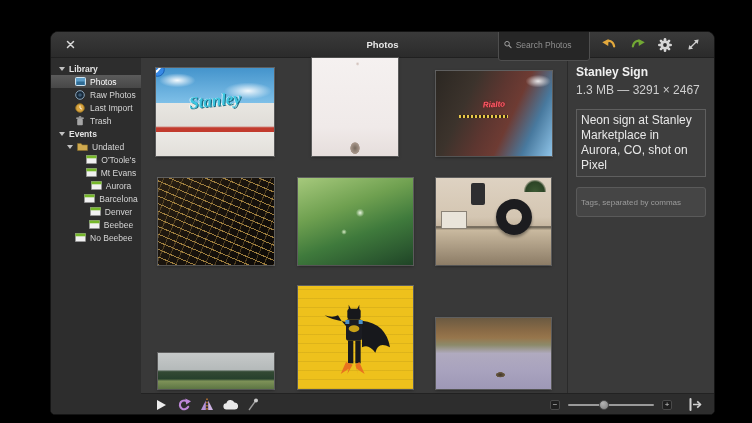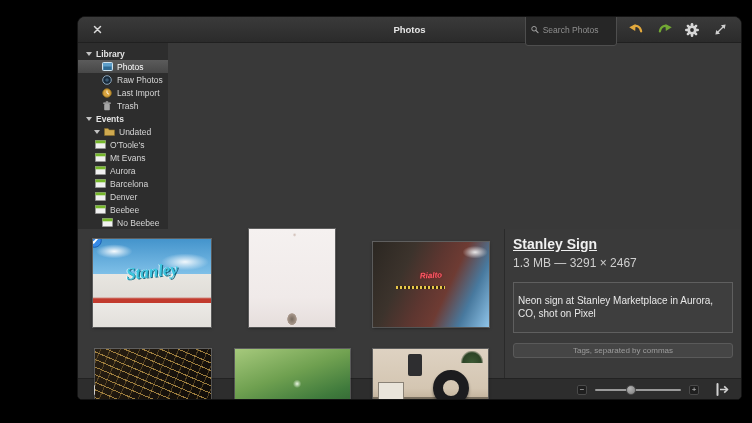--- a/index.html
+++ b/index.html
@@ -1,22 +1,21 @@
 <!DOCTYPE html>
 <html><head>
 <meta charset="utf-8">
 <style>
   * { margin:0; padding:0; box-sizing:border-box; }
   html,body { width:752px; height:423px; background:#000; overflow:hidden;
     font-family:"Liberation Sans", sans-serif; }
   #window {
-    position:absolute; left:50px; top:16px; width:665px; height:384px;
+    position:absolute; left:50px; top:31px; width:665px; height:384px;
     background:#393939; border:1px solid #141414; border-radius:8px 8px 5px 5px;
     overflow:hidden;
-    margin-left:27px;
   }
   
   #titlebar {
     position:relative; height:26px; display:flex; align-items:center;
     background:linear-gradient(#3a3a3a,#2b2b2b); border-bottom:1px solid #202020;
     padding:0 12px; flex:0 0 auto;
   }
   .close-btn { width:14px; height:14px; display:flex; align-items:center; justify-content:center; cursor:default; }
   .win-title {
     position:absolute; left:0; right:0; text-align:center;
@@ -27,30 +26,30 @@
     display:flex; align-items:center; gap:4px; width:92px; height:32px;
     background:#262626; border:1px solid #4e4e4e; border-radius:3px; padding:0 5px;
   }
   .search-box input {
     width:100%; background:transparent; border:none; outline:none;
     font-size:8.5px; color:#cfcfcf; font-family:"Liberation Sans",sans-serif;
   }
   .search-box input::placeholder { color:#8f8f8f; }
   .tb-icon-btn { width:18px; height:18px; display:flex; align-items:center; justify-content:center; }
   
-  #content { display:flex; height:357px;flex-direction:column; }
+  #content { display:flex; height:357px; }
   
   #sidebar { width:90px; flex:0 0 auto; background:#2d2d2d; padding-top:4px; overflow:hidden; }
   .side-row { display:flex; align-items:center; height:13px; font-size:8.5px; color:#d6d6d6; white-space:nowrap; }
   .side-row.header { font-weight:bold; color:#e3e3e3; }
   .side-row.selected { background:linear-gradient(#5b5b5b,#474747); color:#ffffff; }
   .tri { width:0; height:0; border-left:3.5px solid transparent; border-right:3.5px solid transparent;
     border-top:4.5px solid #c2c2c2; margin-right:4px; flex:0 0 auto; }
   .s-icon { width:12px; height:10px; margin-right:3px; flex:0 0 auto; display:flex; align-items:center; }
-  .ind-0 { padding-left:8px; } .ind-1 { padding-left:24px; } .ind-1t { padding-left:16px; } .ind-2 { padding-left:17px; }
+  .ind-0 { padding-left:8px; } .ind-1 { padding-left:24px; } .ind-1t { padding-left:16px; } .ind-2 { padding-left:30px;justify-content:center; }
   
   #rightwrap { flex:1; display:flex; flex-direction:column; min-width:0; }
   #midrow { flex:1; display:flex; min-height:0; }
   #grid { position:relative; width:426px; flex:0 0 auto; background:#393939; }
   .photo { position:absolute; box-shadow:0 0 0 1px rgba(255,255,255,.22), 0 1px 3px rgba(0,0,0,.55); overflow:hidden; }
   .badge { position:absolute; left:-6px; top:-6px; width:15px; height:15px; z-index:3; }
   .ph-label { position:absolute; width:100%; text-align:center; font-style:italic; font-weight:bold; pointer-events:none; }
   
   .ph-stanley { background:
     radial-gradient(ellipse 26px 10px at 18% 14%, rgba(255,255,255,.95) 0%, rgba(255,255,255,0) 70%),
@@ -84,26 +83,26 @@
   .ph-watch .plant { position:absolute; right:4%; top:2%; width:22px; height:12px;
     background:radial-gradient(ellipse at 50% 100%, #3d5a34 0%, #2c4426 60%, rgba(0,0,0,0) 75%); }
   .ph-mountains { background:linear-gradient(180deg,#c6c9c9 0%,#b5baba 46%,#334933 52%,#27402c 72%,#7e9258 78%,#5d7544 100%); }
   .ph-batman { background-color:#eec11c; background-image:repeating-linear-gradient(0deg, rgba(0,0,0,.07) 0 1px, rgba(0,0,0,0) 1px 9px); }
   .ph-batman svg { position:absolute; left:14%; top:10%; }
   .ph-ducks { background:
     radial-gradient(ellipse 7px 4px at 56% 80%, #3f3428 0%, #6a5a44 60%, rgba(0,0,0,0) 70%),
     linear-gradient(180deg,#6b5a42 0%,#8a6b46 18%,#97764c 28%,#8c8a6a 38%,#b0aabf 50%,#a8a2be 75%,#9e98b6 100%); }
   
   #panel { flex:1; background:#3a3a3a; border-left:1px solid #2a2a2a; padding:7px 8px; overflow:hidden; }
-  .p-title { font-size:14px; font-weight:bold; color:#f0f0f0;text-decoration:underline; }
+  .p-title { font-size:12px; font-weight:bold; color:#f0f0f0; }
   .p-meta { font-size:12px; color:#cfcfcf; margin-top:4px; }
-  .p-desc { margin-top:12px; border:1px solid #5f5f5f; border-radius:0; padding:12px 4px;
-    font-size:10px; line-height:1.25; color:#e8e8e8; min-height:30px; background:#3e3e3e; }
-  .p-tags { margin-top:10px; width:100%; height:15px; background:#454545; border:1px solid #5a5a5a;
-    border-radius:3px; font-size:8px; color:#dcdcdc; padding:0 4px; font-family:"Liberation Sans",sans-serif; outline:none;text-align:center; }
+  .p-desc { margin-top:12px; border:1px solid #5f5f5f; border-radius:0; padding:3px 4px;
+    font-size:12px; line-height:1.25; color:#e8e8e8; min-height:30px; background:#3e3e3e; }
+  .p-tags { margin-top:10px; width:100%; height:30px; background:#454545; border:1px solid #5a5a5a;
+    border-radius:3px; font-size:8px; color:#dcdcdc; padding:0 4px; font-family:"Liberation Sans",sans-serif; outline:none; }
   .p-tags::placeholder { color:#9c9c9c; }
   .p-fields { margin-top:12px; display:grid; grid-template-columns:62px 1fr; column-gap:4px; row-gap:1px;
     font-size:8px; color:#e4e4e4; line-height:1.3; }
   .p-fields .lbl { text-align:right; color:#dddddd; }
   .p-fields .val { white-space:pre-line; word-break:break-all; }
   
   #toolbar { height:22px; flex:0 0 auto; background:#2d2d2d; border-top:1px solid #222222;
     display:flex; align-items:center; padding:0 10px; gap:3px; }
   .tool-btn { width:20px; height:18px; display:flex; align-items:center; justify-content:center; border-radius:2px; }
   .tool-right { margin-left:auto; display:flex; align-items:center; gap:8px; }

